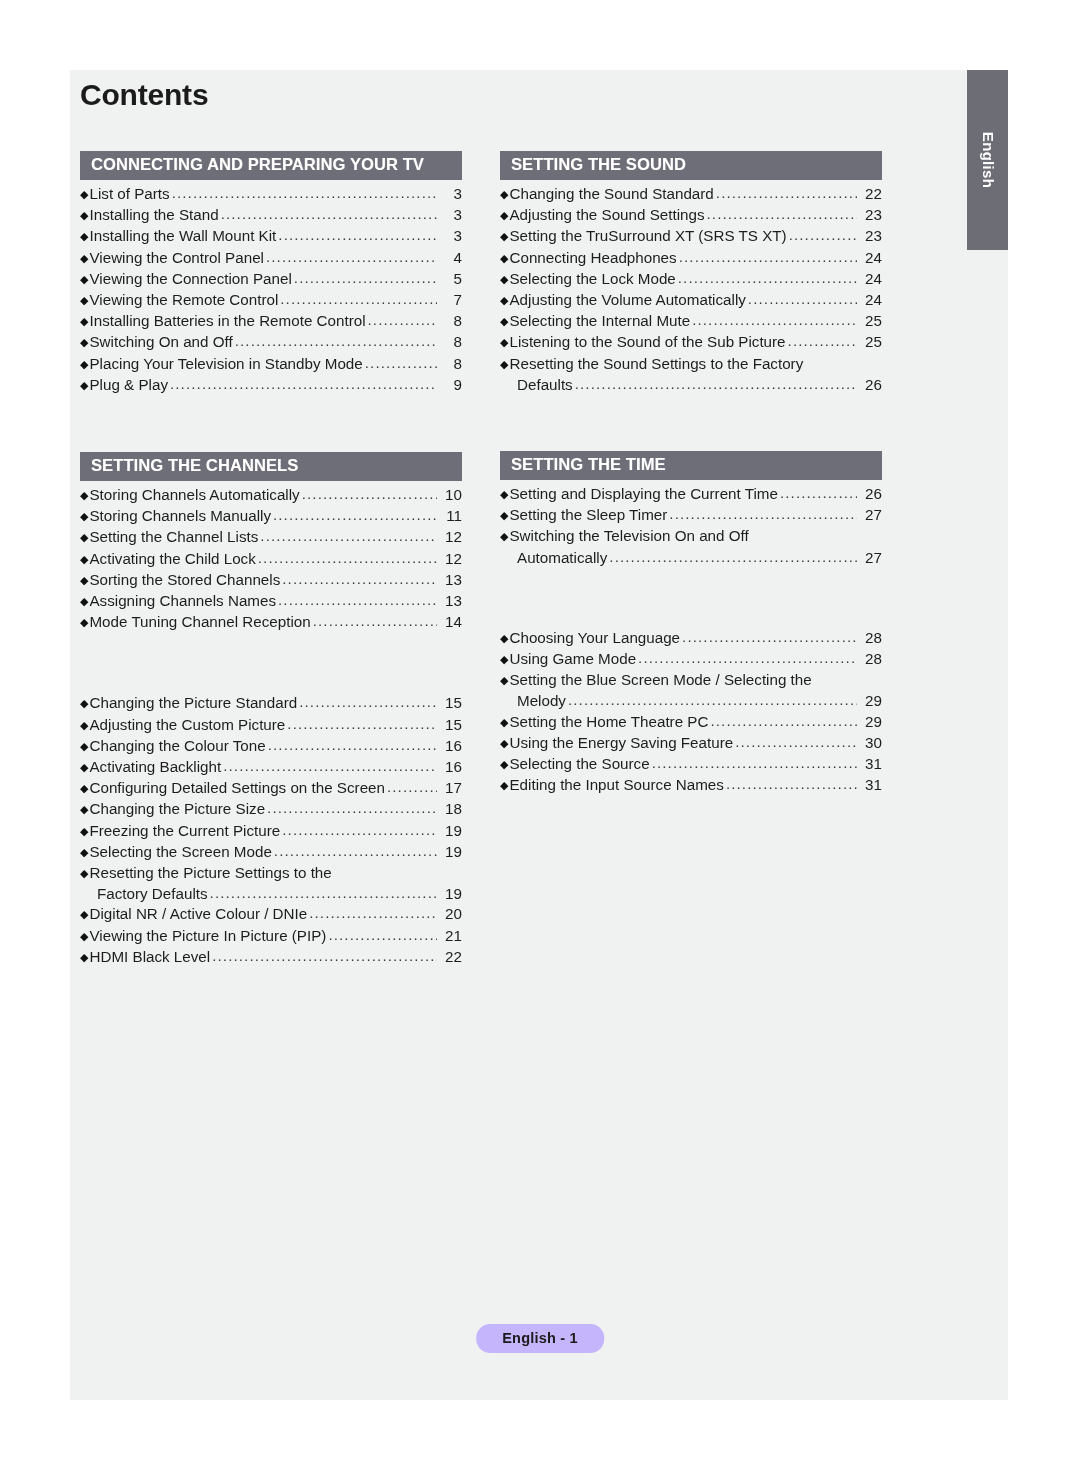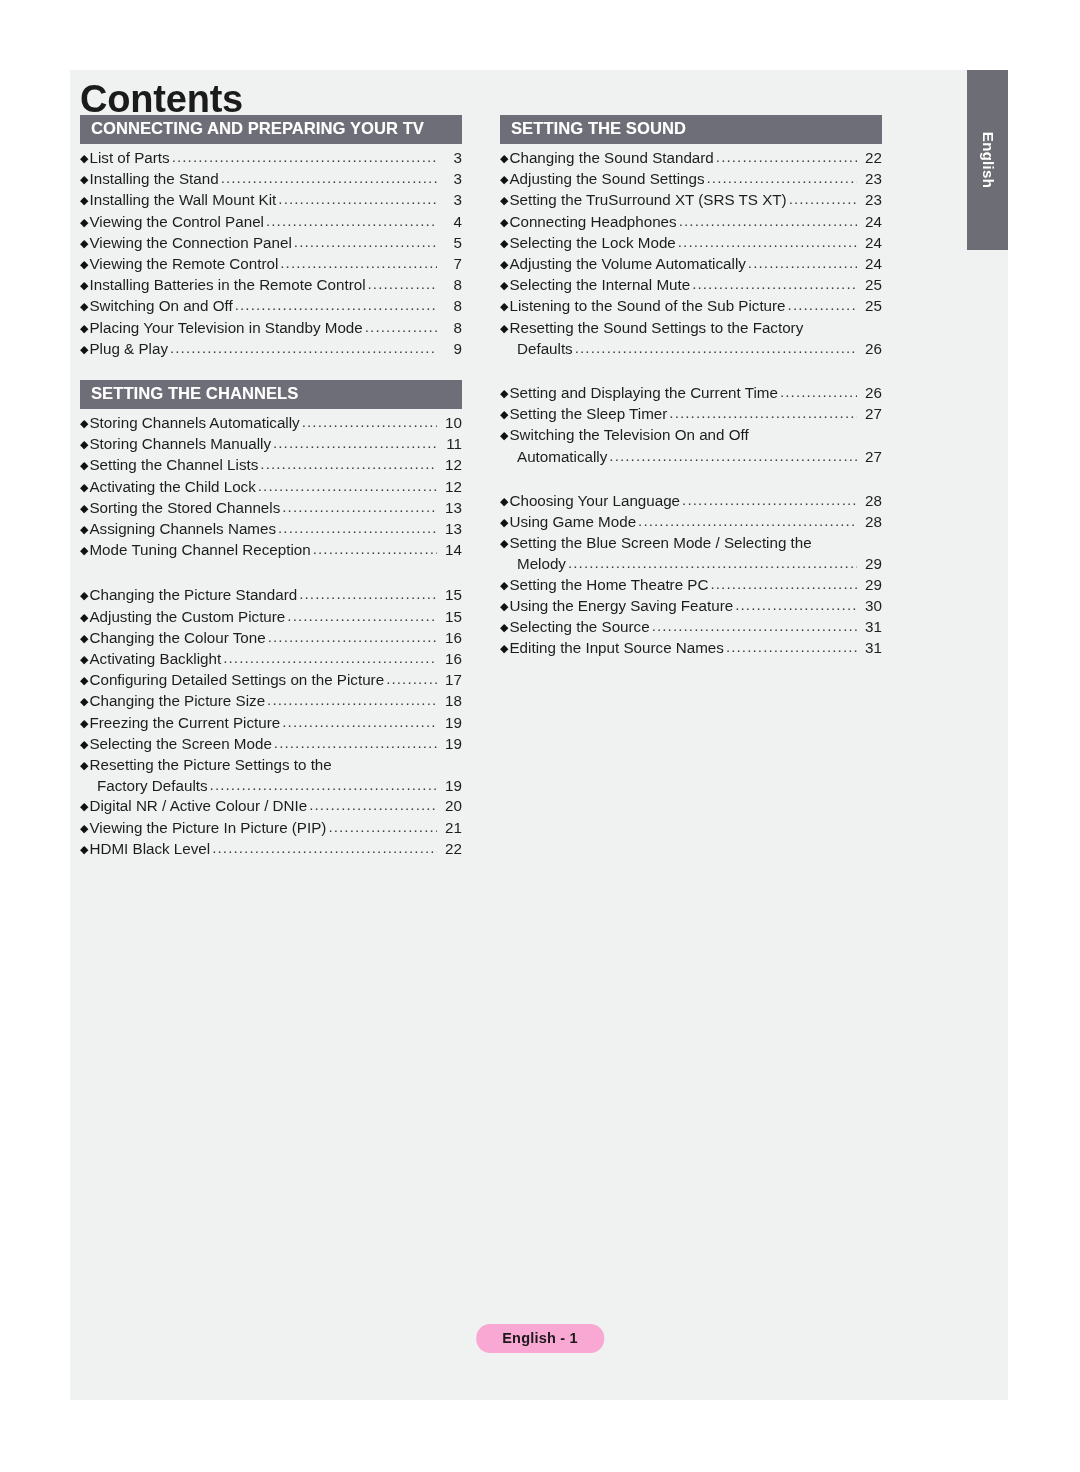--- a/index.html
+++ b/index.html
@@ -45,21 +45,21 @@
     font-size: 15px;
     font-weight: bold;
     letter-spacing: 0.3px;
   }
 
   
   #page-title {
     position: absolute;
     left: 80px;
     top: 78px;
-    font-size: 38px;
+    font-size: 30px;
     font-weight: bold;
     color: #1b1b1b;
     letter-spacing: -0.2px;
   }
 
   
   .columns {
     position: absolute;
     left: 80px;
     top: 115px;
@@ -67,21 +67,21 @@
   }
   .col {
     position: absolute;
     top: 0;
     width: 382px;
   }
   .col-left  { left: 0px; }
   .col-right { left: 420px; }
 
   
-  .section { margin-bottom: 0; }
+  .section { margin-bottom: 0; margin-top: 36px; }
 
   .section-header {
     background: #6e6e78;
     color: #ffffff;
     font-size: 16.5px;
     font-weight: bold;
     letter-spacing: 0.1px;
     padding: 5px 0 6px 11px;
     line-height: 1.08;
     box-sizing: border-box;
@@ -137,21 +137,21 @@
   .entry.noleader .leader { visibility: hidden; }
 
   .gap-after { height: 20px; }
 
   
   #footer-badge {
     position: absolute;
     left: 50%;
     transform: translateX(-50%);
     top: 1324px;
-    background: #f9a8d4;
+    background: #c4b5fd;
     border-radius: 14px;
     padding: 6px 26px 7px 26px;
     font-size: 14.5px;
     font-weight: bold;
     color: #1b1b1b;
     letter-spacing: 0.2px;
   }
 </style>
 </head>
 <body>
@@ -301,21 +301,21 @@
             <span class="pageno">16</span>
           </div>
           <div class="entry">
             <span class="bullet">◆</span>
             <span class="etext">Activating Backlight</span>
             <span class="leader">..........................................................................................</span>
             <span class="pageno">16</span>
           </div>
           <div class="entry">
             <span class="bullet">◆</span>
-            <span class="etext">Configuring Detailed Settings on the Picture</span>
+            <span class="etext">Configuring Detailed Settings on the Screen</span>
             <span class="leader">..........................................................................................</span>
             <span class="pageno">17</span>
           </div>
           <div class="entry">
             <span class="bullet">◆</span>
             <span class="etext">Changing the Picture Size</span>
             <span class="leader">..........................................................................................</span>
             <span class="pageno">18</span>
           </div>
           <div class="entry">
@@ -422,20 +422,21 @@
           </div>
           <div class="entry cont">
             <span class="etext">Defaults</span>
             <span class="leader">..........................................................................................</span>
             <span class="pageno">26</span>
           </div>
         </div>
       </div>
       <div class="gap-after"></div>
       <div class="section">
+        <div class="section-header">SETTING THE TIME</div>
         <div class="entries">
           <div class="entry">
             <span class="bullet">◆</span>
             <span class="etext">Setting and Displaying the Current Time</span>
             <span class="leader">..........................................................................................</span>
             <span class="pageno">26</span>
           </div>
           <div class="entry">
             <span class="bullet">◆</span>
             <span class="etext">Setting the Sleep Timer</span>

